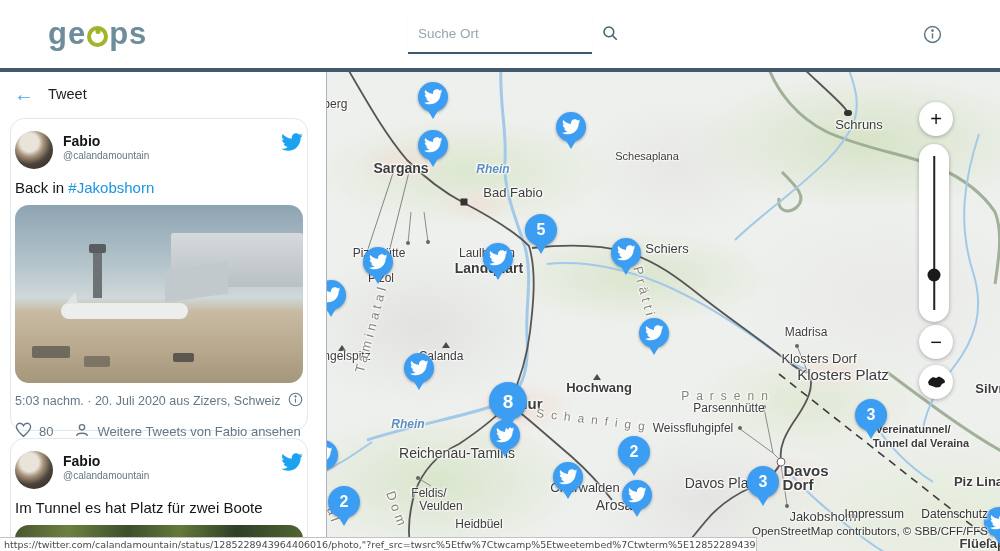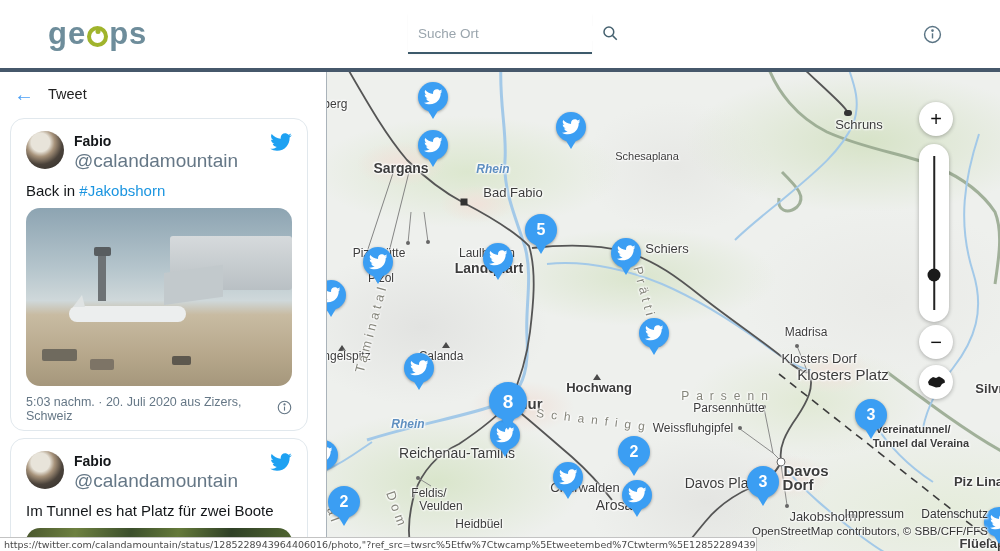--- a/index.html
+++ b/index.html
@@ -16,28 +16,28 @@
   .searchbox input { border:none; outline:none; flex:1; font-size:13.5px; color:#404040; padding:0 6px 0 10px; font-family:"Liberation Sans", sans-serif; }
   .searchbox input::placeholder { color:#9aa5ad; }
   .search-ic { width:30px; display:flex; justify-content:center; cursor:pointer; }
   .info-btn { position:absolute; right:58px; top:25px; width:19px; height:19px; cursor:pointer; }
 
   
   #sidebar { position:absolute; top:72px; left:0; width:326px; height:479px; background:#fff; z-index:40; overflow:hidden; }
   .panel-head { height:44px; display:flex; align-items:center; padding-left:14px; }
   .back-arrow { color:#4a9ff5; font-size:20px; width:30px; cursor:pointer; }
   .panel-title { font-size:14.5px; color:#222; margin-left:4px; }
-  .card { position:absolute; left:10px; right:18px; border:1px solid #e1e8ed; border-radius:14px; background:#fff; padding:12px 15px; }
+  .card { position:absolute; left:10px; right:18px; border:1px solid #e1e8ed; border-radius:14px; background:#fff; padding:12px 4px; }
   .card1 { top:46px; height:313px; }
   .card2 { top:366px; height:200px; }
   .t-head { display:flex; position:relative; }
   .avatar { width:38px; height:38px; border-radius:50%; background:radial-gradient(circle at 38% 30%, #e8e4da 0 26%, #a6927a 40%, #4a423a 62%, #2e2b28 100%); flex:none; }
   .t-id { margin-left:10px; padding-top:2px; }
   .t-name { font-size:14px; font-weight:bold; color:#14171a; }
-  .t-handle { font-size:19px; color:#657786; margin-top:1px; }
+  .t-handle { font-size:10px; color:#657786; margin-top:1px; }
   .t-bird { position:absolute; right:0; top:2px; }
   .t-text { font-size:15px; color:#14171a; margin-top:10px; }
   .t-link { color:#1b95e0; cursor:pointer; }
   .photo1 { margin-top:9px; height:178px; border-radius:14px; overflow:hidden; position:relative;
             background:linear-gradient(180deg,#8da4b2 0%,#b5c5cc 34%,#cfd8da 52%,#c8bba2 60%,#b7a88c 82%,#a5977c 100%); }
   .ph-bridge { position:absolute; right:0; top:16%; width:46%; height:30%; background:linear-gradient(180deg,#d6dadc,#b9c0c4); border-radius:3px; }
   .ph-bridge2 { position:absolute; right:26%; top:34%; width:22%; height:18%; background:#c2c9cc; transform:skewY(-8deg); }
   .ph-tower { position:absolute; left:27%; top:26%; width:3.2%; height:26%; background:#6d7275; }
   .ph-tower::before { content:""; position:absolute; top:-7px; left:-4px; width:17px; height:9px; background:#585d60; border-radius:2px; }
   .ph-plane { position:absolute; left:16%; top:55%; width:44%; height:9%; background:#eceeee; border-radius:12px; }

